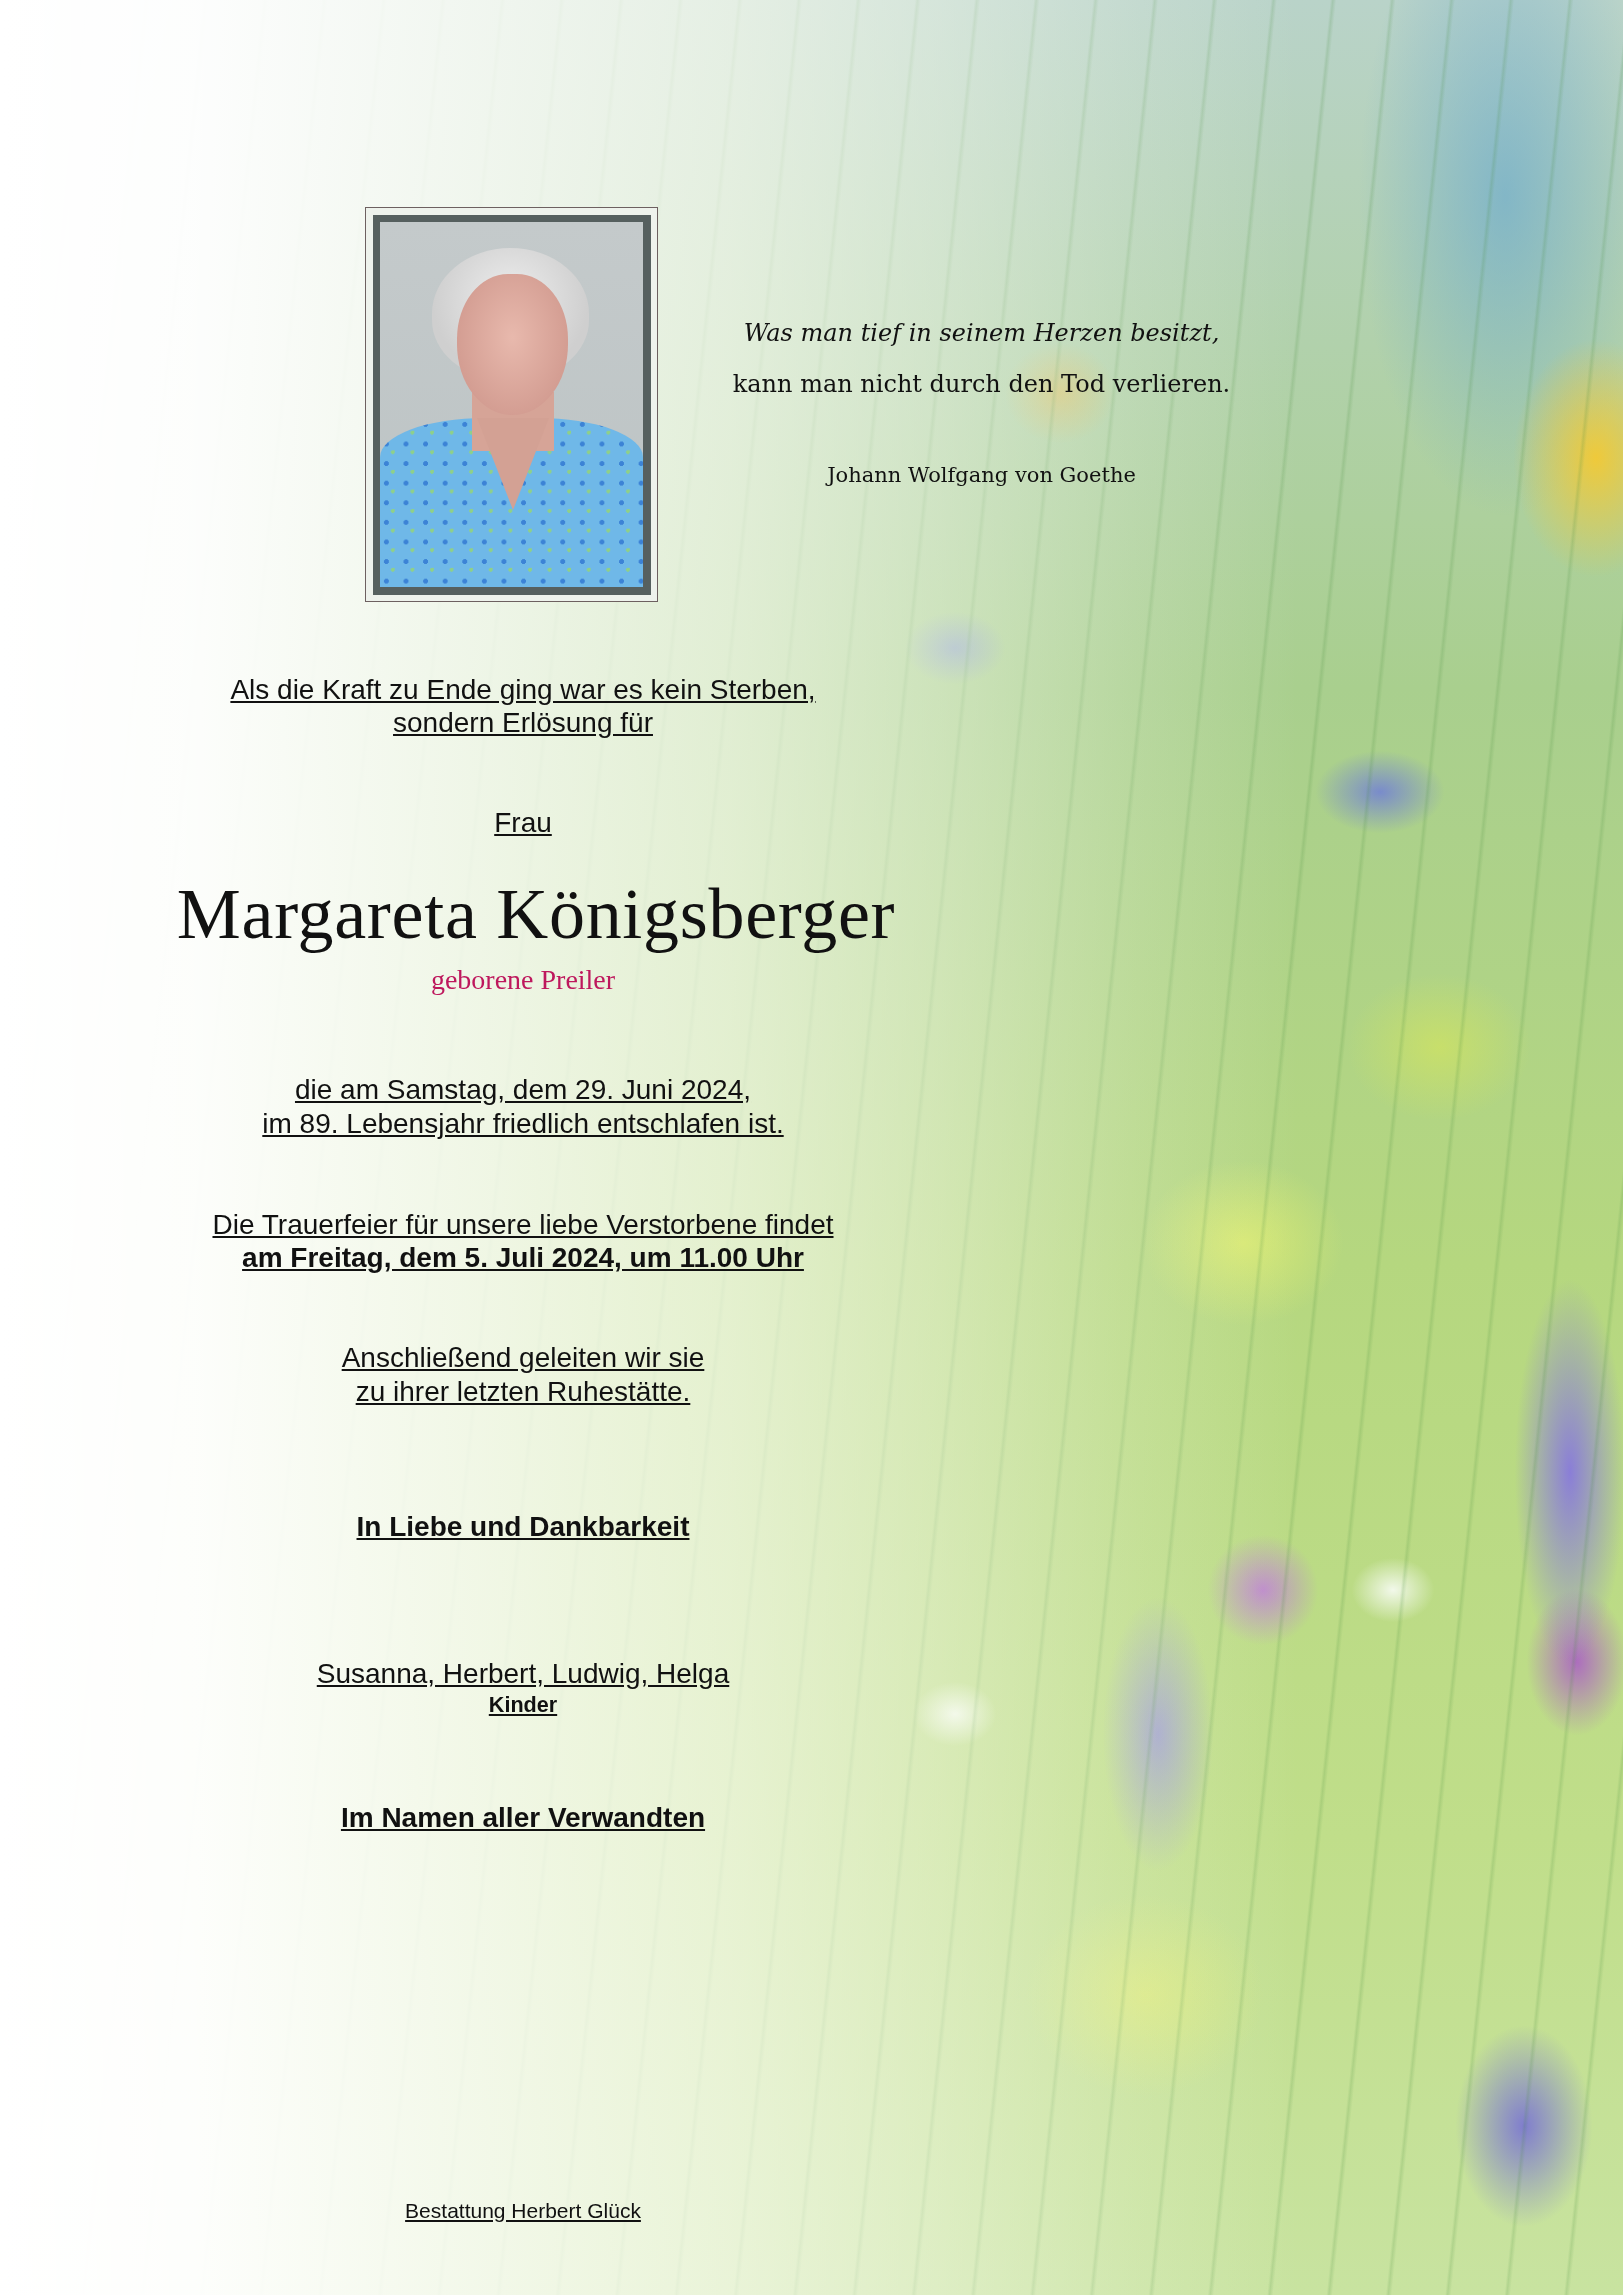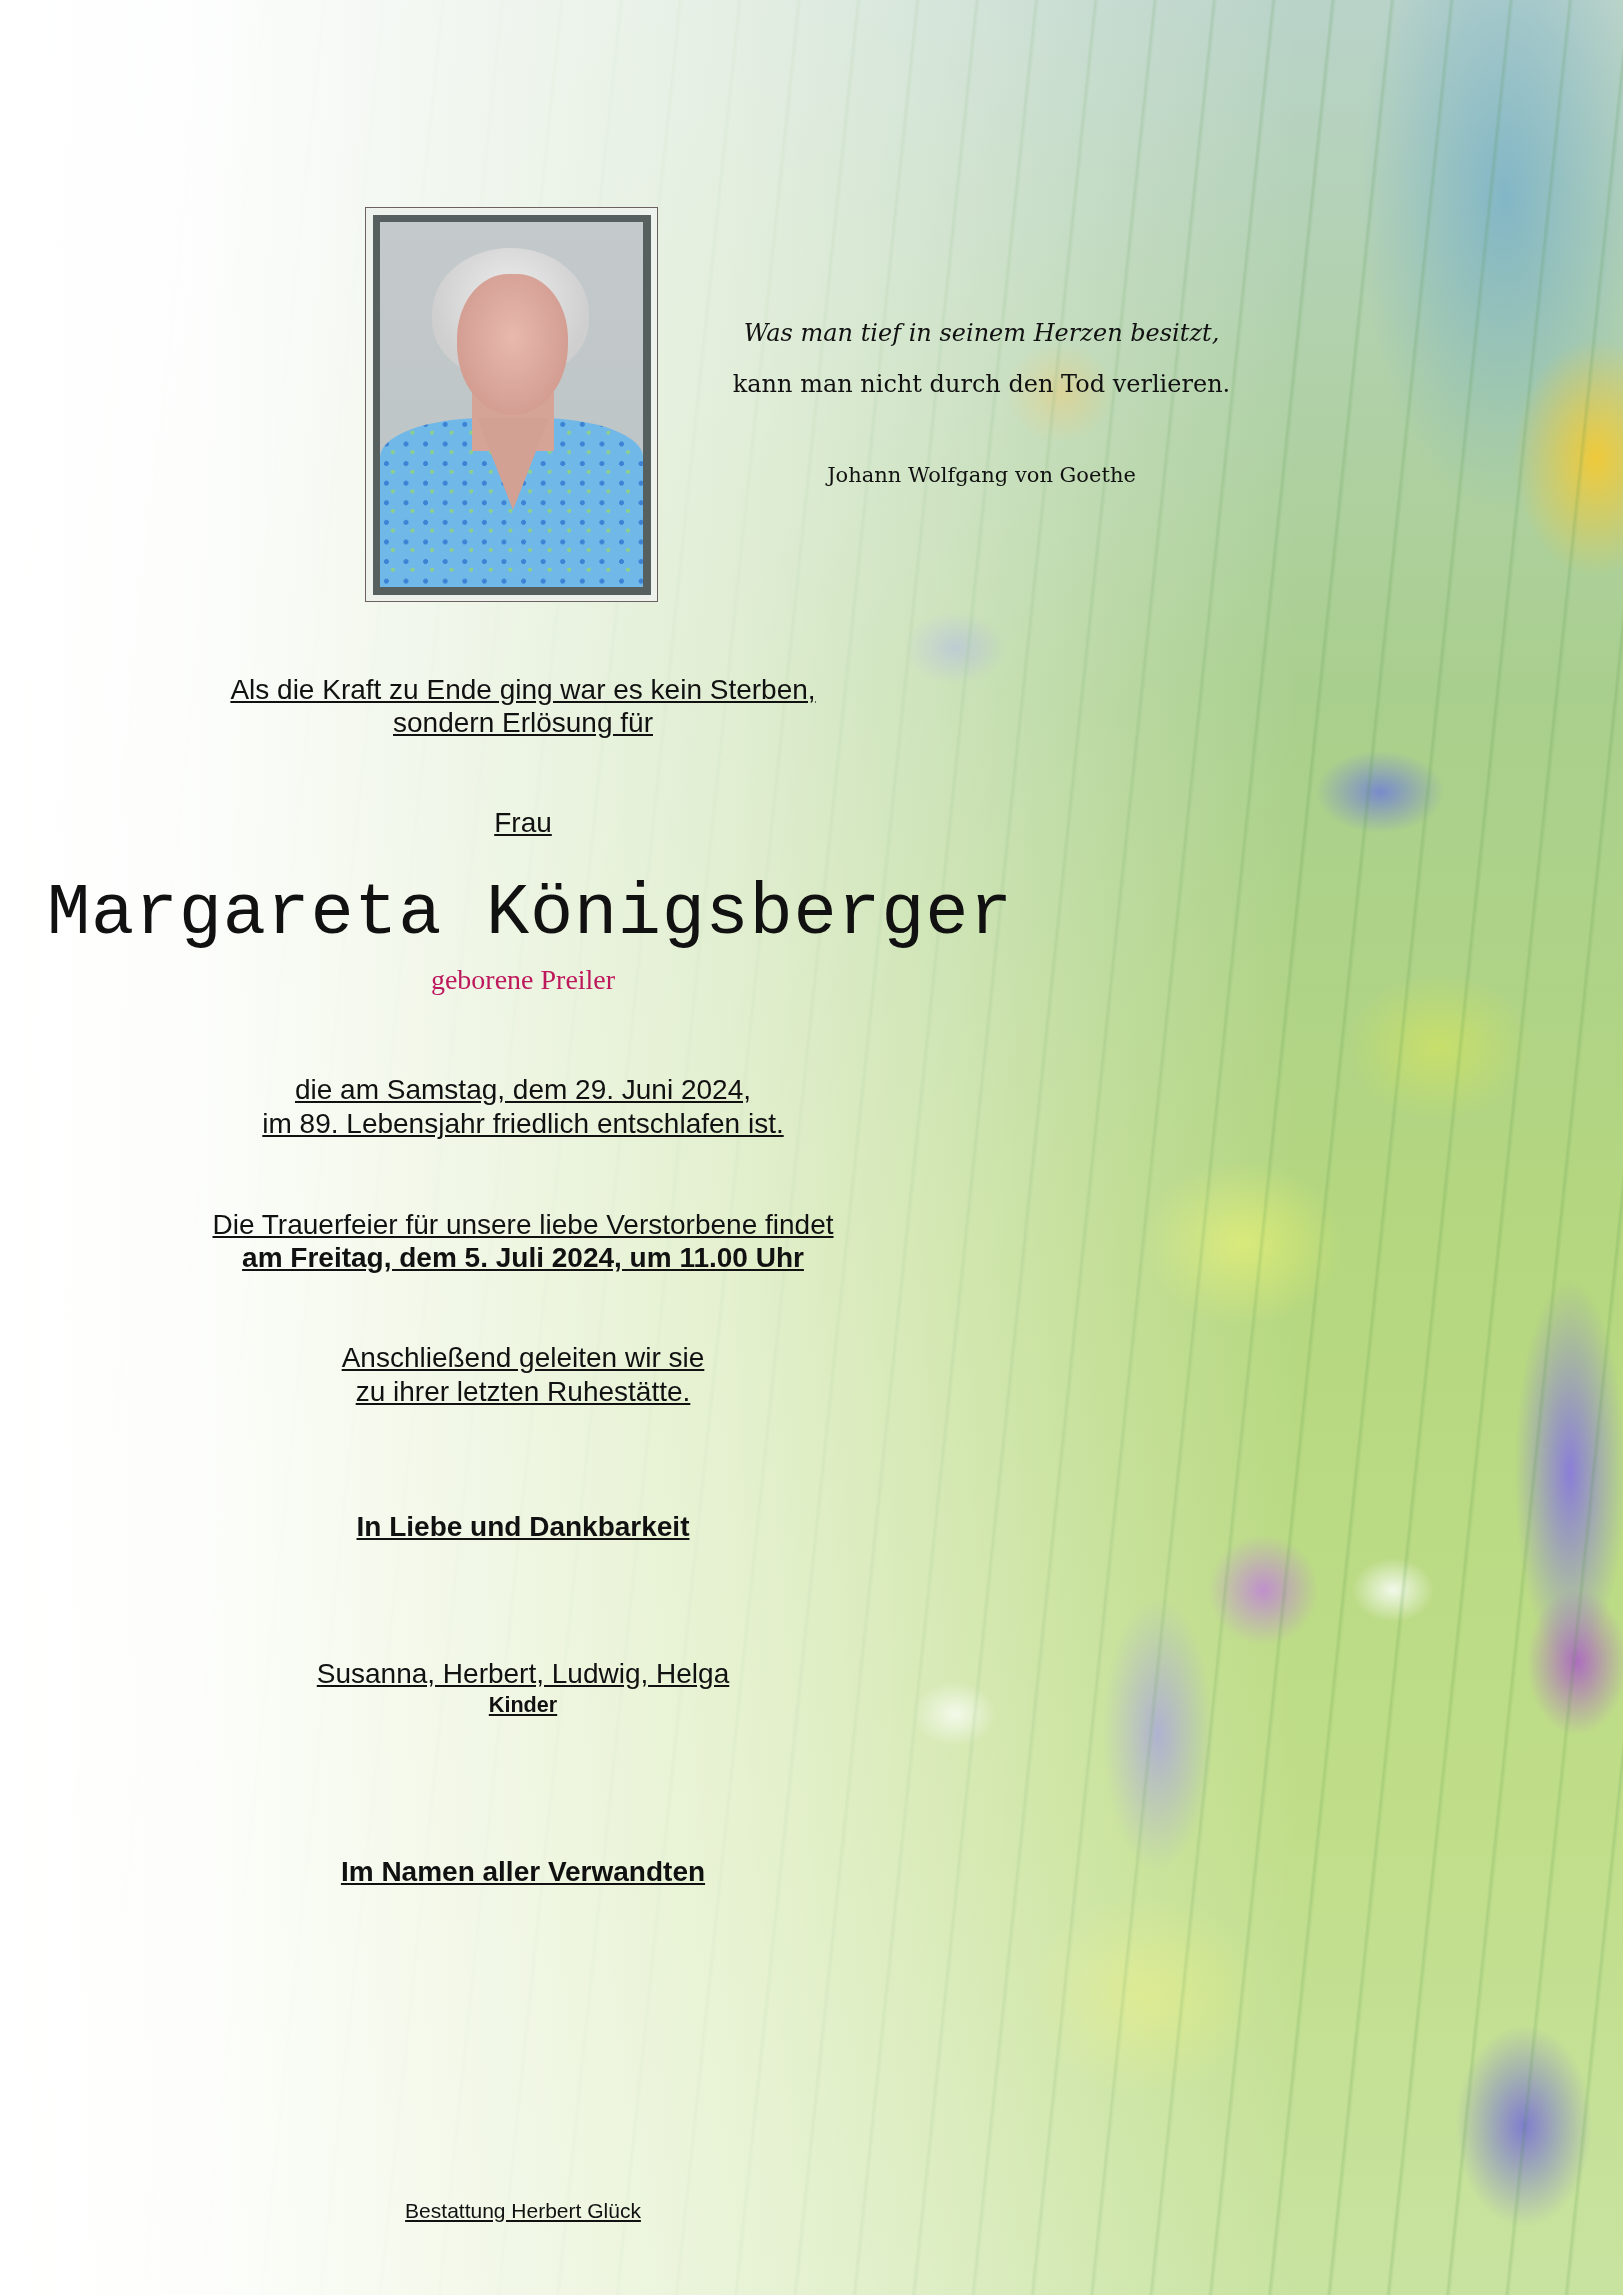--- a/index.html
+++ b/index.html
@@ -44,21 +44,21 @@
     .blouse { position:absolute; left:0; top:196px; width:100%; height:196px; background:
       radial-gradient(circle 3.9px at 6.5px 6.5px, #3c83d6 60%, transparent 65%) 0 0/19.6px 19.6px,
       radial-gradient(circle 3.3px at 13px 14.4px, #8ed08a 60%, transparent 65%) 0 0/19.6px 19.6px,
       #6fb8e8; border-radius:40% 40% 0 0 / 20% 20% 0 0; }
     .collar { position:absolute; left:97px; top:196px; width:0; height:0; border-left:36px solid transparent; border-right:36px solid transparent; border-top:92px solid #d3a194; }
     .txt { position:absolute; color:#111; text-align:center; white-space:nowrap; }
 
     .quote { left:687px; width:589px; font-family:"DejaVu Serif", serif; font-size:24px; }
     .author { font-size:21px; }
     .mid { left:65px; width:916px; font-family:"Liberation Sans", sans-serif; font-size:28px;text-decoration:underline; }
-    .name { left:47px; width:916px; font-family:Liberation Mono, monospace; font-size:72px; letter-spacing:0.7px; }
+    .name { left:78px; width:916px; font-family:Liberation Serif, serif; font-size:72px; letter-spacing:0.7px; }
     .nee { left:65px; width:916px; font-family:"Liberation Serif", serif; font-size:28px; color:#be185d; }
     .bold { font-weight:bold; }
   </style>
 </head>
 <body>
 
 <div class="page">
   <div class="bg"></div>
   <div class="stripes"></div>
   <div class="fade"></div>
@@ -94,17 +94,17 @@
   <div class="txt mid bold" style="top:1242px;">am Freitag, dem 5. Juli 2024, um 11.00 Uhr</div>
 
   <div class="txt mid" style="top:1342px;">Anschließend geleiten wir sie</div>
   <div class="txt mid" style="top:1376px;">zu ihrer letzten Ruhestätte.</div>
 
   <div class="txt mid bold" style="top:1511px;">In Liebe und Dankbarkeit</div>
 
   <div class="txt mid" style="top:1658px;">Susanna, Herbert, Ludwig, Helga</div>
   <div class="txt mid bold" style="top:1692px; font-size:21.6px;">Kinder</div>
 
-  <div class="txt mid bold" style="top:1856px;text-align:center;">Im Namen aller Verwandten</div>
+  <div class="txt mid bold" style="top:1802px;text-align:center;">Im Namen aller Verwandten</div>
 
   <div class="txt mid" style="top:2199px; font-size:21px;">Bestattung Herbert Glück</div>
 </div>
 
 
 </body></html>

